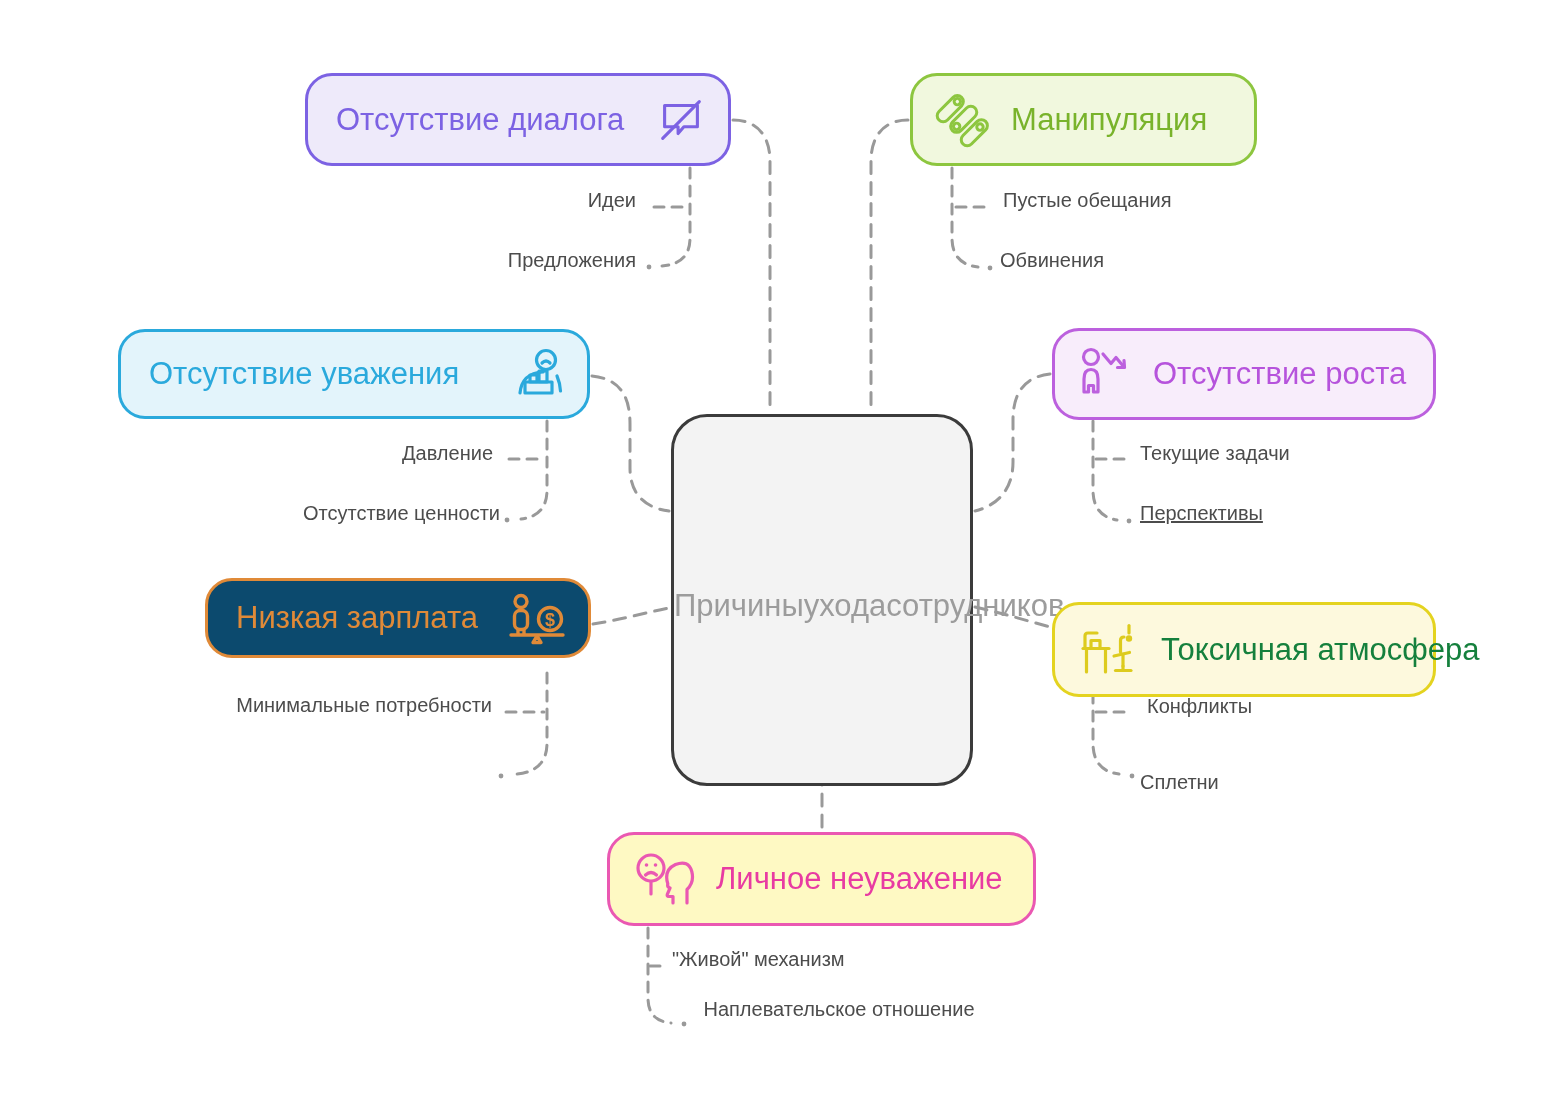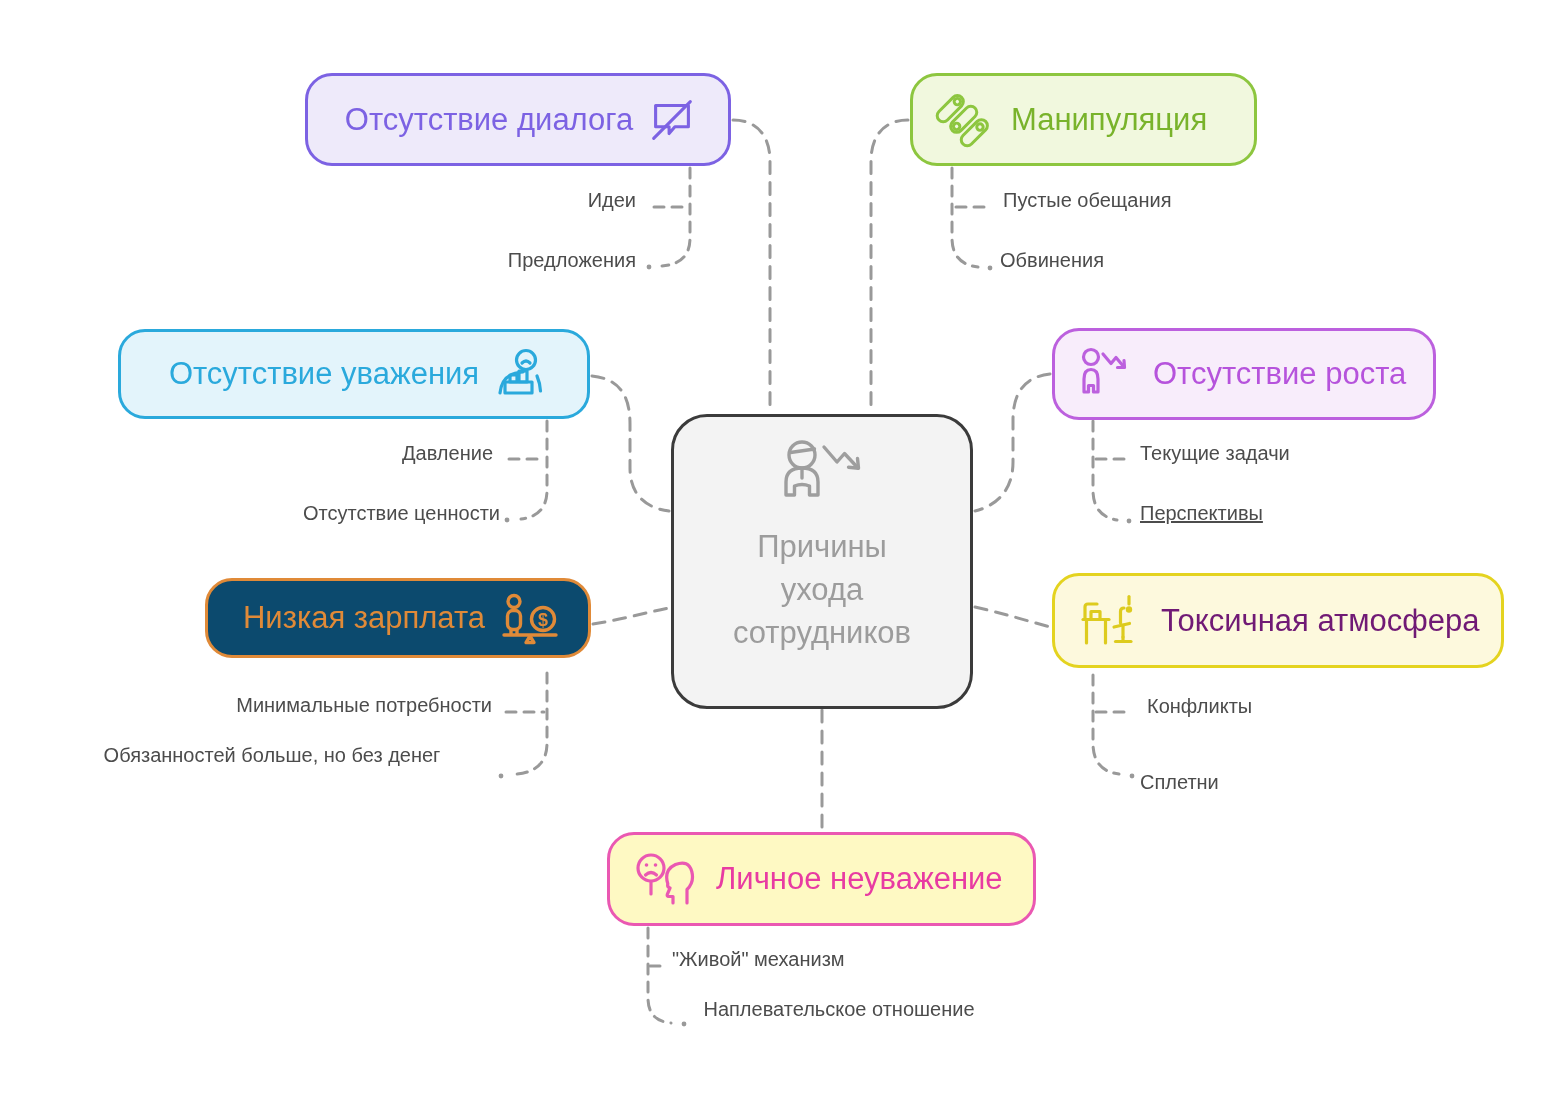--- a/index.html
+++ b/index.html
@@ -7,35 +7,35 @@
     position:relative;width:1560px;height:1109px;background:#ffffff;overflow:hidden;
     font-family:"Liberation Sans", sans-serif;
   }
   #connectors{position:absolute;left:0;top:0;width:1560px;height:1109px;}
   .box{
     position:absolute;display:flex;align-items:center;box-sizing:border-box;
     border:3.5px solid;border-radius:27px;
   }
   .box .label{font-size:31px;font-weight:400;white-space:nowrap;}
   .box .icon{flex:0 0 auto;display:flex;align-items:center;justify-content:center;}
-  .icon-right{justify-content:center;padding:0 20px 0 28px;gap:12px;}
+  .icon-right{justify-content:space-between;padding:0 20px 0 28px;gap:12px;}
   .icon-left{justify-content:flex-start;gap:20px;padding:0 24px 0 22px;}
 
   .b-dialog      {left:305px; top:73px;  width:426px; height:93px; border-color:#7c62e3; background:#eeeafa; color:#7c62e3;}
   .b-manipulation{left:910px; top:73px;  width:347px; height:93px; border-color:#8dc63f; background:#f1f8de; color:#79b32b;}
   .b-respect     {left:118px; top:329px; width:472px; height:90px; border-color:#2aa9dc; background:#e3f4fb; color:#2aa9dc;}
   .b-growth      {left:1052px;top:328px; width:384px; height:92px; border-color:#bc60de; background:#f8edfb; color:#b653dc;align-items:center;}
   .b-salary      {left:205px; top:578px; width:386px; height:80px; border-color:#e08a38; background:#0c4a6e; color:#e08a38;}
-  .b-toxic       {left:1052px;top:573px; width:452px; height:95px; border-color:#e4d31f; background:#fdf9dd; color:#701a75;}
+  .b-toxic       {left:1052px;top:602px; width:384px; height:95px; border-color:#e4d31f; background:#fdf9dd; color:#15803d;}
   .b-disrespect  {left:607px; top:832px; width:429px; height:94px; border-color:#ea58b2; background:#fef9c3; color:#e83ba2;}
 
   .center-node{
-    position:absolute;left:671px;top:414px;width:302px;height:295px;box-sizing:border-box;
+    position:absolute;left:671px;top:414px;width:302px;height:372px;box-sizing:border-box;
     background:#f3f3f3;border:3.5px solid #3b3b3b;border-radius:36px;
-    display:flex;flex-direction:column;align-items:center;padding-top:18px;
+    display:flex;flex-direction:row;align-items:center;padding-top:10px;
   }
   .center-node .ctext{font-size:31px;line-height:43px;color:#9c9c9c;text-align:center;}
 
   .leaf{position:absolute;font-size:20px;color:#4c4c4c;white-space:nowrap;}
   .leaf.r{text-align:right;}
   .leaf.wrap{white-space:normal;text-align:center;line-height:41px;}
 </style>
 </head>
 <body>
 
@@ -152,21 +152,20 @@
       <path d="M29 52.5 L37 52.5 L33 45.8 Z"></path>
       <circle cx="17" cy="11.5" r="6"></circle>
       <rect x="10.5" y="20.5" width="13" height="19" rx="5.5"></rect>
       <line x1="14" y1="39.5" x2="14" y2="44"></line>
       <line x1="20" y1="39.5" x2="20" y2="44"></line>
       <circle cx="46" cy="29" r="11.5"></circle>
       <text x="46" y="35.5" text-anchor="middle" font-size="18" font-weight="bold" fill="#e08a38" stroke="none" font-family="Liberation Sans, sans-serif">$</text>
     </svg>
   </div>
   <div class="leaf r" style="right:1068px;top:694px;">Минимальные потребности</div>
-  <div class="leaf wrap" style="left:62px;top:735px;width:420px;">Обязанностей больше, но без денег</div>
 
   <div class="box b-toxic icon-left">
     <svg class="icon" width="64" height="56" viewBox="0 0 64 56" fill="none" stroke="#ddcb1e" stroke-width="3.2" stroke-linecap="round" stroke-linejoin="round">
       <path d="M8 25 V14 Q8 11 11 11 H20"></path>
       <path d="M6 26.5 H32"></path>
       <path d="M9.5 26.5 V50"></path>
       <path d="M28.5 26.5 V50"></path>
       <rect x="14" y="18.5" width="9" height="8"></rect>
       <path d="M47 15 Q43.5 15 43.5 18.5 V30"></path>
       <path d="M37 34 L52.5 30.5"></path>

